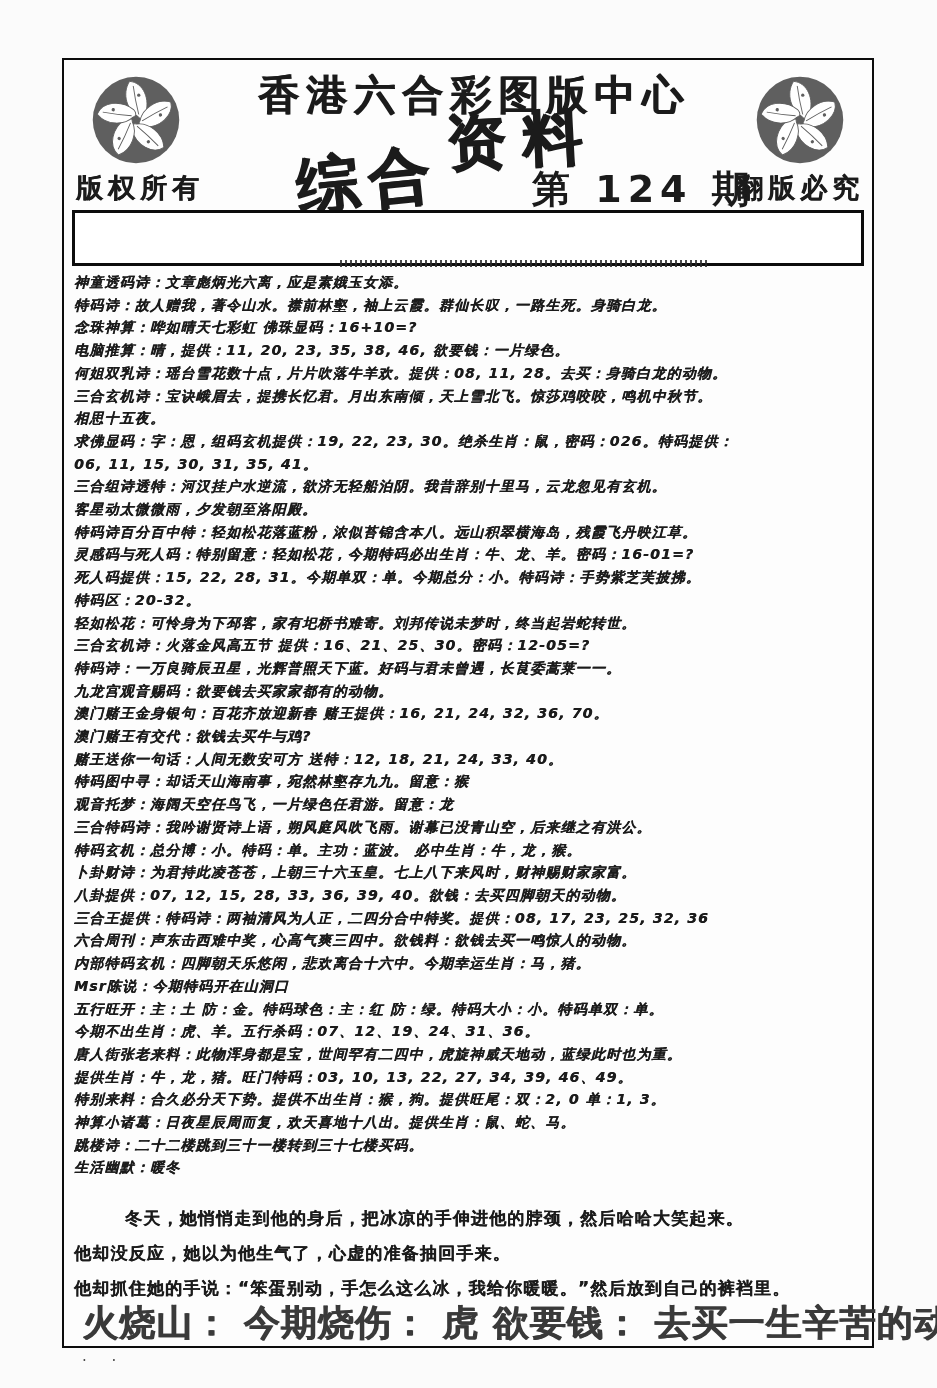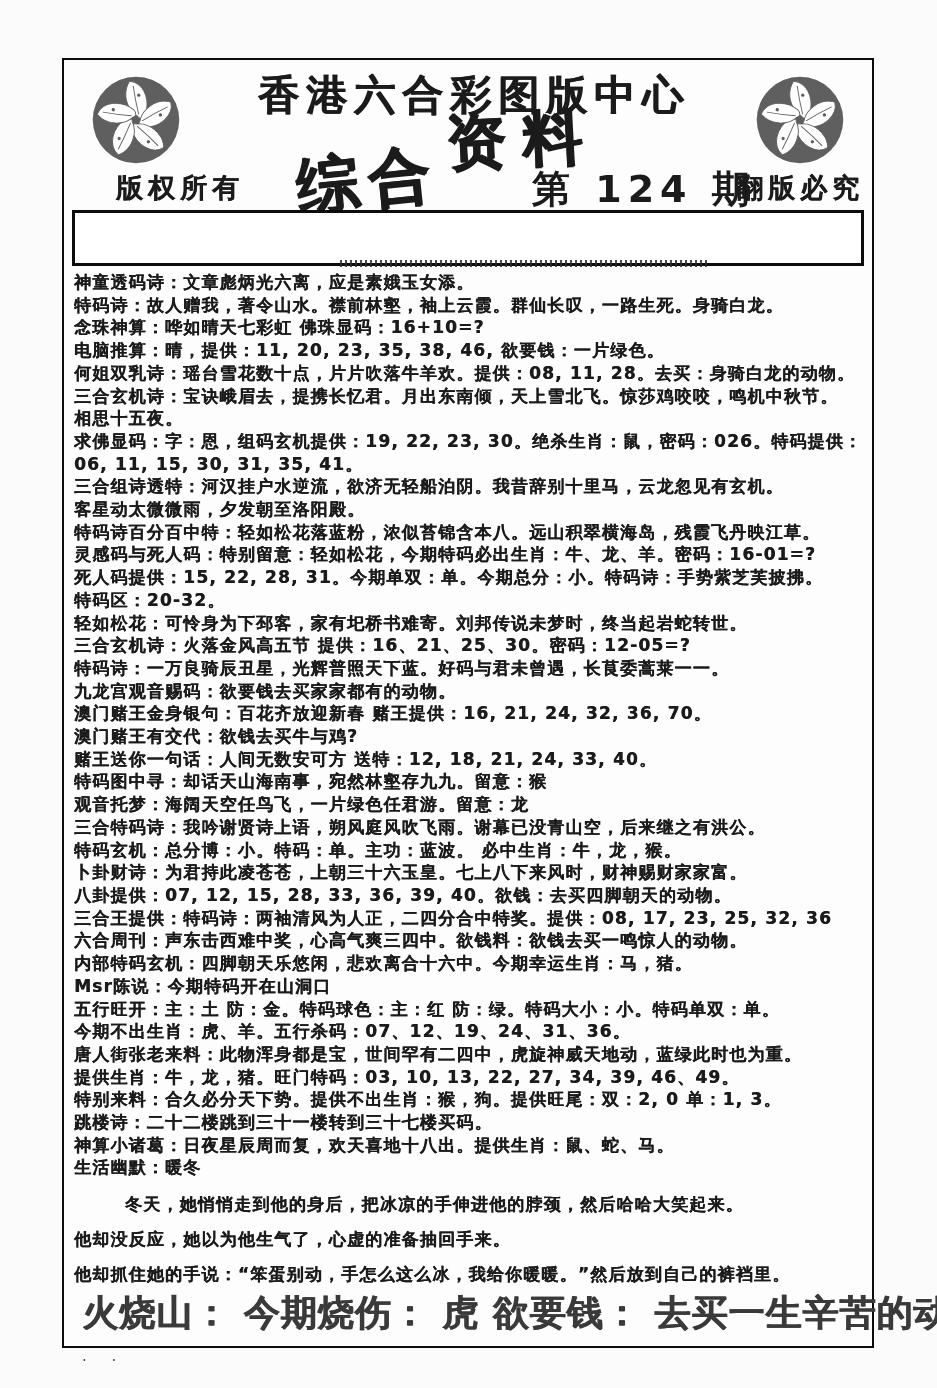--- a/index.html
+++ b/index.html
@@ -42,49 +42,50 @@
     text-shadow:1.5px 0 0 #1b1b1b, 0 1px 0 #1b1b1b;
   }
   .issue {
     position:absolute; left:468px; top:104px;
     font-size:38px; font-weight:bold; letter-spacing:6px;
     white-space:nowrap;
   }
   .copyright {
     position:absolute; top:110px;
     font-size:27px; font-weight:bold; letter-spacing:5px;
-    white-space:nowrap; text-shadow:0.5px 0 0 #1b1b1b;margin-left:40px;
+    white-space:nowrap; text-shadow:0.5px 0 0 #1b1b1b;
   }
   .copyright.left  { left:12px; }
   .copyright.right { right:8px; }
   
   .notice-box {
     flex:none; margin:0 8px; height:56px;
     border:3px solid #0c0c0c; background:#fff;
     position:relative;
   }
   .smudge {
     position:absolute; left:265px; bottom:-4px;
     width:370px; height:7px; opacity:.85;
     background:repeating-linear-gradient(90deg,#2a2a2a 0 2px, transparent 2px 5px);
   }
   
   .content { flex:none; padding:5px 10px 0 10px; }
   .line {
-    font-size:17px; font-weight:bold; letter-spacing:1.2px;
+    font-size:14px; font-weight:bold; letter-spacing:1.2px;
     line-height:22.7px; white-space:nowrap; overflow:hidden;
     text-shadow:0.4px 0 0 #222;
+    font-style:italic;
   }
   .humor { flex:none; padding:0 10px; }
   .humor .hline {
     font-size:17px; font-weight:bold; letter-spacing:1.2px;
     line-height:22.7px; margin-top:12px; white-space:nowrap;
     text-shadow:0.4px 0 0 #222;
   }
-  .humor .hline:first-child { text-indent:3em; margin-top:14px; }
+  .humor .hline:first-child { text-indent:3em; margin-top:28px; }
   
   .footer-line {
     flex:none; margin-top:auto; margin-bottom:6px;
     padding:0 4px 2px 18px;
     font-size:36px; font-weight:bold; letter-spacing:1px;
     color:#3a3a3a; white-space:nowrap;
     text-shadow:1px 0 0 #3a3a3a;
   }
   .stray-dots {
     position:absolute; left:82px; top:1352px;
@@ -175,22 +176,22 @@
       <div class="line">八卦提供：07, 12, 15, 28, 33, 36, 39, 40。欲钱：去买四脚朝天的动物。</div>
       <div class="line">三合王提供：特码诗：两袖清风为人正，二四分合中特奖。提供：08, 17, 23, 25, 32, 36</div>
       <div class="line">六合周刊：声东击西难中奖，心高气爽三四中。欲钱料：欲钱去买一鸣惊人的动物。</div>
       <div class="line">内部特码玄机：四脚朝天乐悠闲，悲欢离合十六中。今期幸运生肖：马，猪。</div>
       <div class="line">Msr陈说：今期特码开在山洞口</div>
       <div class="line">五行旺开：主：土 防：金。特码球色：主：红 防：绿。特码大小：小。特码单双：单。</div>
       <div class="line">今期不出生肖：虎、羊。五行杀码：07、12、19、24、31、36。</div>
       <div class="line">唐人街张老来料：此物浑身都是宝，世间罕有二四中，虎旋神威天地动，蓝绿此时也为重。</div>
       <div class="line">提供生肖：牛，龙，猪。旺门特码：03, 10, 13, 22, 27, 34, 39, 46、49。</div>
       <div class="line">特别来料：合久必分天下势。提供不出生肖：猴，狗。提供旺尾：双：2, 0 单：1, 3。</div>
+      <div class="line">神算小诸葛：日夜星辰周而复，欢天喜地十八出。提供生肖：鼠、蛇、马。</div>
       <div class="line">跳楼诗：二十二楼跳到三十一楼转到三十七楼买码。</div>
-      <div class="line">神算小诸葛：日夜星辰周而复，欢天喜地十八出。提供生肖：鼠、蛇、马。</div>
       <div class="line">生活幽默：暖冬</div>
     </div>
 
   <div class="humor">
       <div class="hline">冬天，她悄悄走到他的身后，把冰凉的手伸进他的脖颈，然后哈哈大笑起来。</div>
       <div class="hline">他却没反应，她以为他生气了，心虚的准备抽回手来。</div>
       <div class="hline">他却抓住她的手说：“笨蛋别动，手怎么这么冰，我给你暖暖。”然后放到自己的裤裆里。</div>
     </div>
 
   <div class="footer-line">火烧山： 今期烧伤： 虎 欲要钱： 去买一生辛苦的动物</div>

